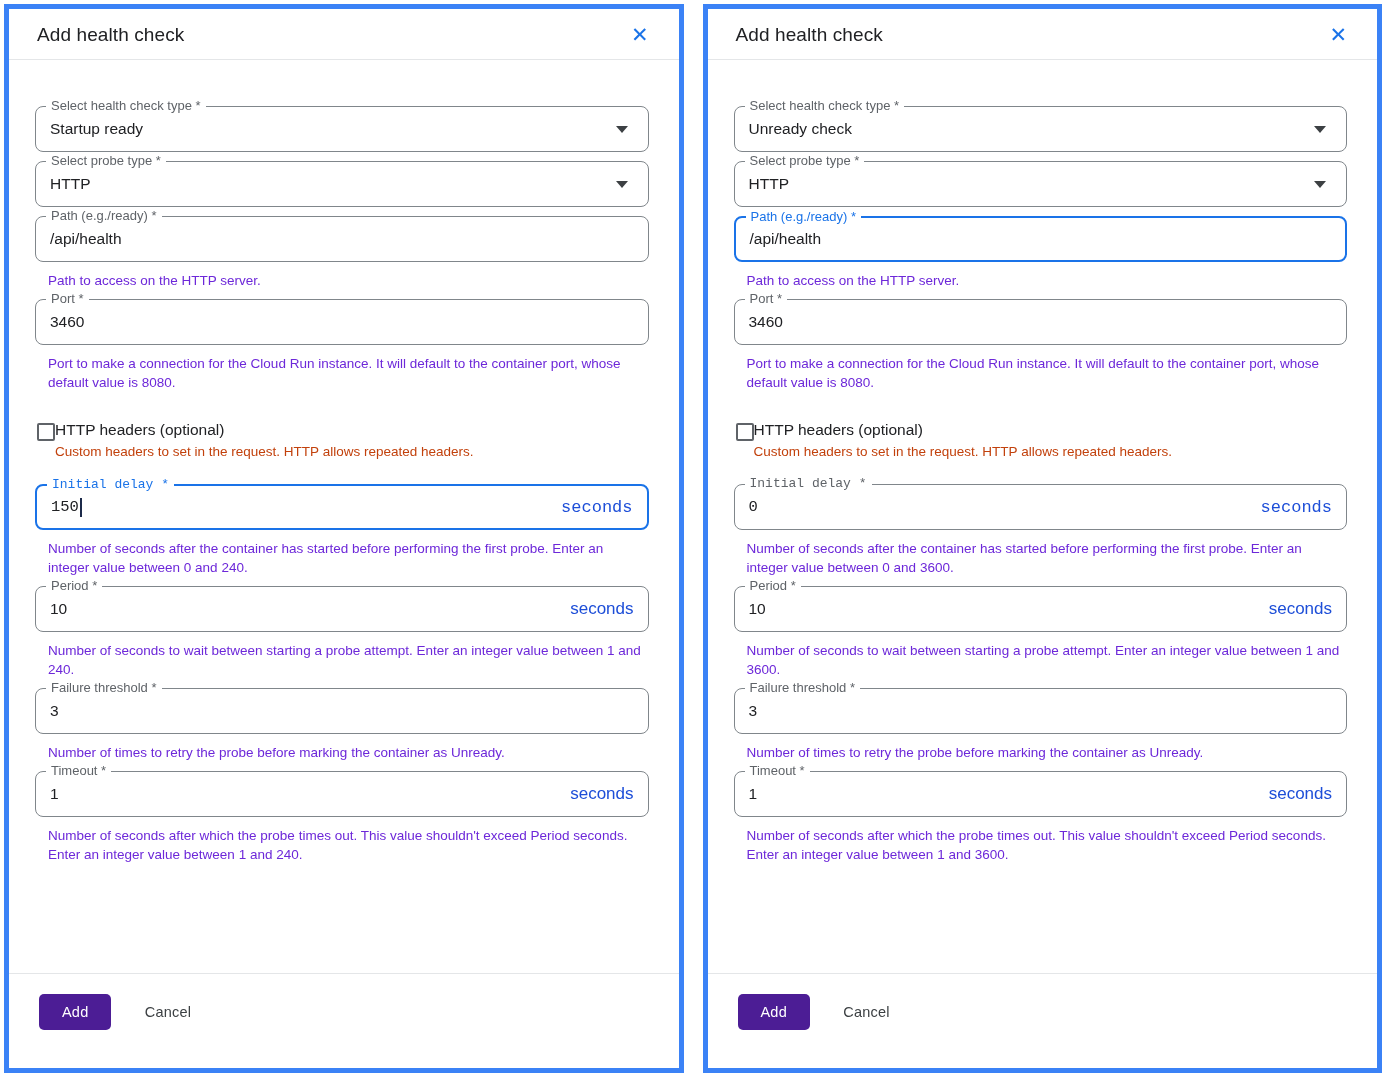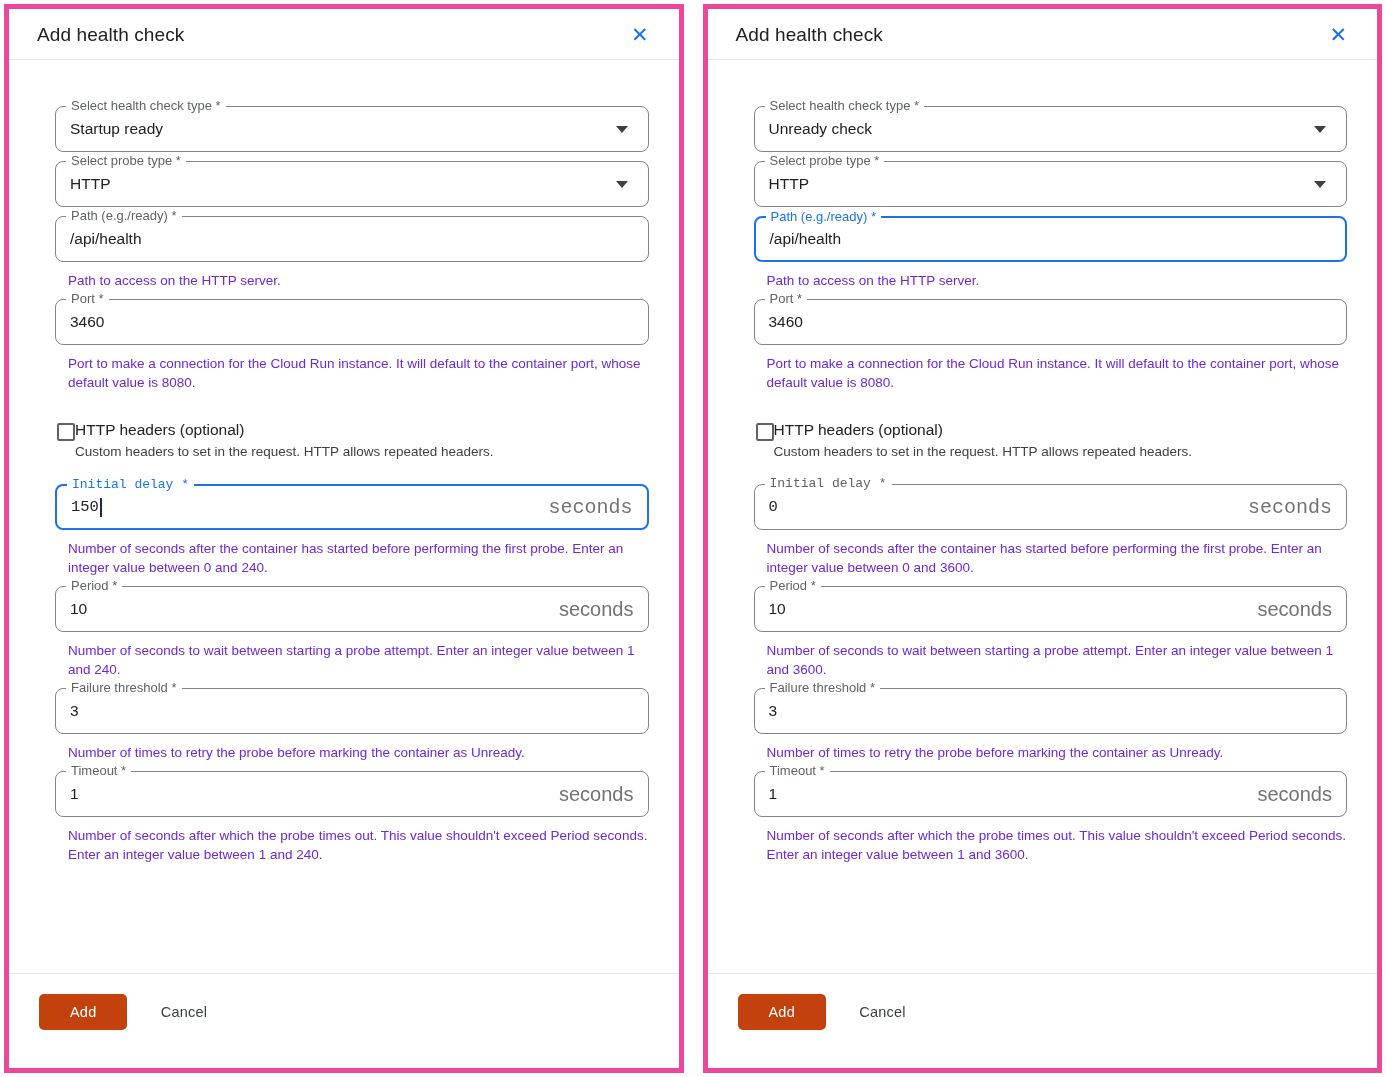--- a/index.html
+++ b/index.html
@@ -8,38 +8,38 @@
     width: 1386px; height: 1077px;
     padding: 4px 4px;
     font-family: "Liberation Sans", sans-serif;
     display: flex; gap: 19px;
     color: #202124;
   }
   .dialog {
     flex: 1 1 0;
     height: 1069px;
     background: #ffffff;
-    border: 5px solid #ec4899;
+    border: 5px solid #3b82f6;
     display: flex; flex-direction: column;
     overflow: hidden;
   }
   
   .hdr {
     display: flex; align-items: center; justify-content: space-between;
     padding: 13px 26px 12px 28px;
     border-bottom: 1px solid #e4e6e8;
   }
   .hdr-title { font-size: 19px; font-weight: 400; color: #202124; letter-spacing: .1px; }
   .x-btn {
     background: none; border: none; cursor: pointer;
     color: #1a73e8; font-size: 21px; line-height: 1; font-weight: 500;
     padding: 2px 4px;
   }
   
-  .dlg-body { flex: 1 1 auto; padding: 10px 30px 0 46px; }
+  .dlg-body { flex: 1 1 auto; padding: 10px 30px 0 26px; }
   .field {
     position: relative;
     border: 1px solid #80868b;
     border-radius: 8px;
     height: 46px;
     display: flex; align-items: center;
     padding: 0 14px;
     background: #fff;
     margin-top: 9px;
   }
@@ -48,21 +48,21 @@
     position: absolute; top: -9px; left: 10px;
     background: #fff; padding: 0 5px;
     font-size: 13px; color: #5f6368; white-space: nowrap;
   }
   .field[data-focused="true"] .flabel { color: #1a73e8; }
   .fvalue { font-size: 15.5px; color: #202124; }
   .caret {
     display: none; width: 2px; height: 19px; background: #1c2a4a; margin-left: 1px;
   }
   .field[data-focused="true"] .caret { display: inline-block; }
-  .fsuffix { margin-left: auto; font-size: 20px; color: #737373; }
+  .fsuffix { margin-left: auto; font-size: 17px; color: #1d4ed8; }
   .chevron-wrap { margin-left: auto; display: flex; align-items: center; padding-right: 6px; }
   .chevron {
     width: 0; height: 0;
     border-left: 6px solid transparent;
     border-right: 6px solid transparent;
     border-top: 7px solid #3c4043;
   }
   .helper {
     font-size: 13.5px; color: #6d28d9;
     line-height: 19px;
@@ -71,33 +71,33 @@
   }
   
   .cbrow { display: flex; margin-top: 29px; }
   .cbbox {
     width: 18px; height: 18px; flex: 0 0 18px;
     border: 2px solid #5f6368; border-radius: 2px;
     margin: 2px 0 0 2px; cursor: pointer; background: #fff;
   }
   .cbtext { margin-left: 0; }
   .cblabel { font-size: 15.5px; color: #202124; }
-  .cbdesc { font-size: 13.5px; color: #404040; line-height: 19px; margin-top: 3px; }
+  .cbdesc { font-size: 13.5px; color: #c2410c; line-height: 19px; margin-top: 3px; }
   .gap-lg { margin-top: 23px; font-family: Liberation Mono, monospace; }
   
   .footer {
     border-top: 1px solid #e4e6e8;
     padding: 20px 30px 0 30px;
     height: 95px;
   }
   .btn-add {
-    background: #c2410c; color: #ffffff; border: none; border-radius: 5px;
+    background: #4c1d95; color: #ffffff; border: none; border-radius: 5px;
     font-family: "Liberation Sans", sans-serif;
     font-size: 14.5px; font-weight: 500; letter-spacing: .2px;
-    padding: 10px 31px; cursor: pointer;
+    padding: 10px 23px; cursor: pointer;
   }
   .btn-cancel {
     background: none; border: none; cursor: pointer;
     font-family: "Liberation Sans", sans-serif;
     font-size: 14.5px; font-weight: 500; color: #3c4043; letter-spacing: .2px;
     margin-left: 23px; padding: 10px 6px;
   }
 </style>
 </head>
 <body>

